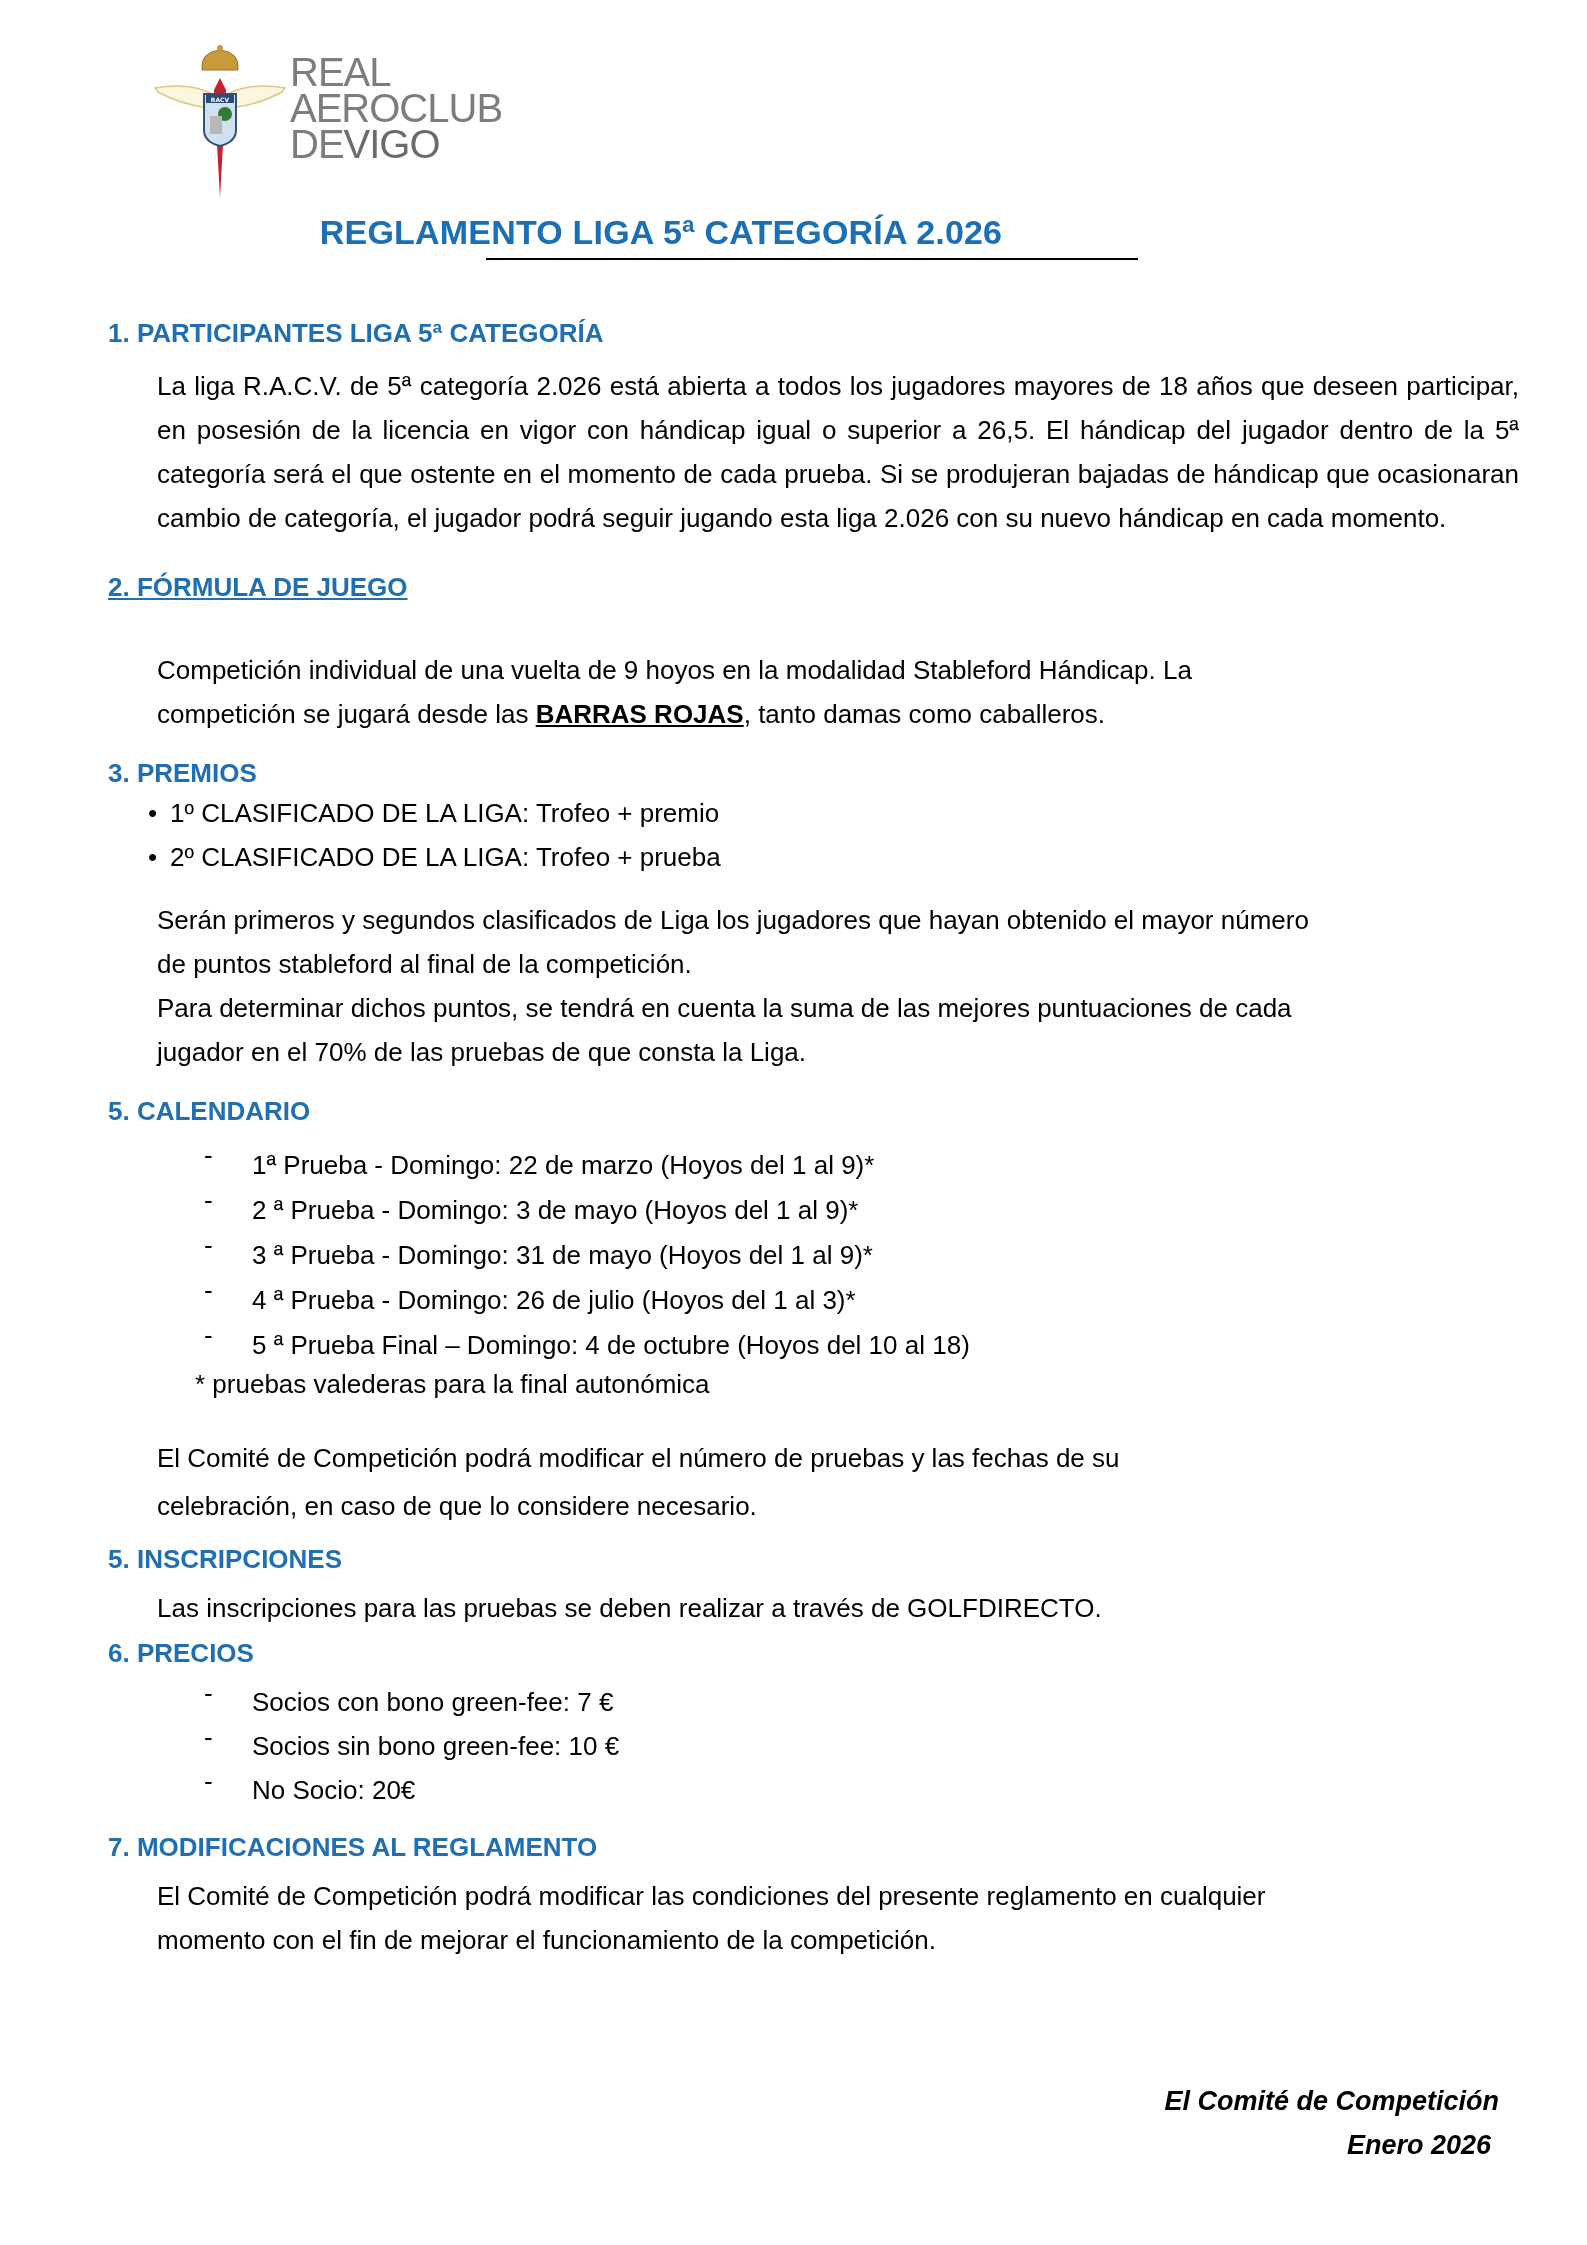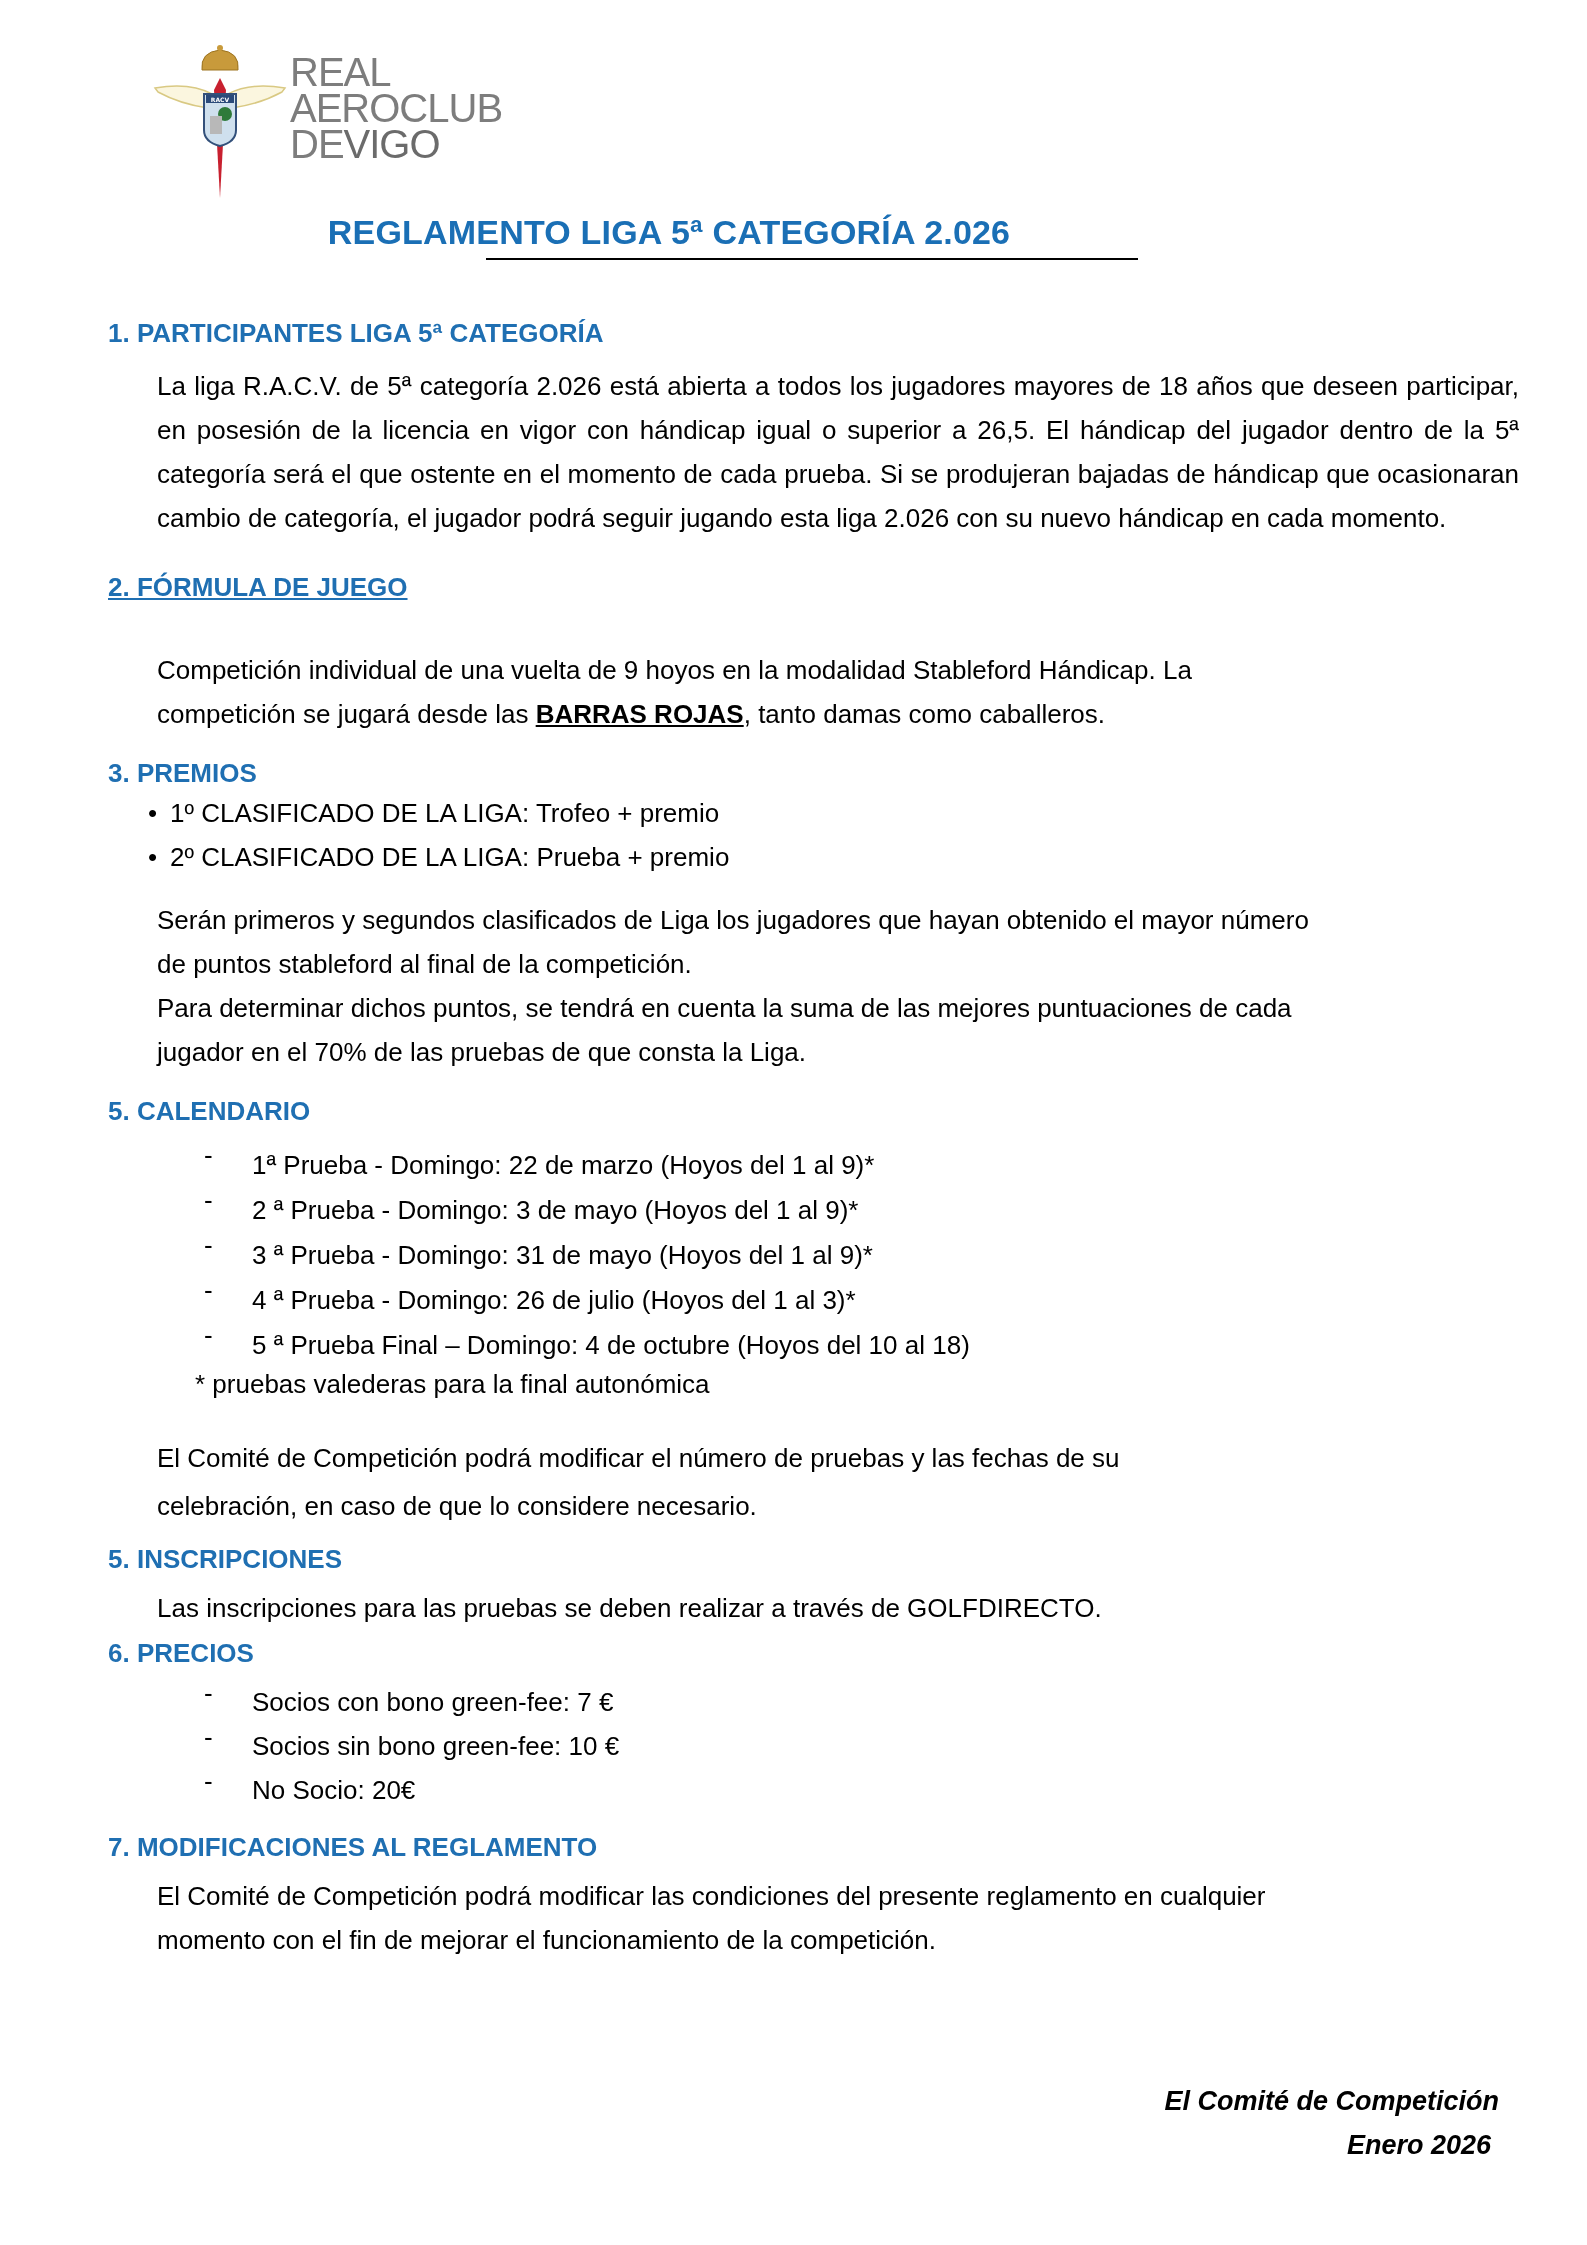--- a/index.html
+++ b/index.html
@@ -11,21 +11,21 @@
   .logo { position: absolute; left: 150px; top: 30px; width: 380px; height: 170px; }
   .logo-text {
     position: absolute; left: 140px; top: 24px;
     font-family: "Liberation Sans", sans-serif; font-weight: 300;
     color: #7d7d7d; font-size: 40px; line-height: 36px; letter-spacing: -1px;
   }
   .logo-text div { white-space: nowrap; }
   .logo-text .vigo { font-weight: 400; color: #6b6b6b; }
 
   .title {
-    position: absolute; left: 16px; width: 1306px; top: 213px; text-align: center;
+    position: absolute; left: 8px; width: 1306px; top: 213px; text-align: center;
     font-weight: bold; color: #1a6fb5; font-size: 34px; letter-spacing: 0.2px;
   }
   .title-underline {
     position: absolute; left: 486px; top: 258px; width: 652px; height: 2px; background: #000;
   }
 
   .h {
     position: absolute; left: 108px; font-weight: bold; color: #1f6fb2; font-size: 26px;
     white-space: nowrap;
   }
@@ -78,21 +78,21 @@
 
 <div class="h" style="top:318px;">1. PARTICIPANTES LIGA 5ª CATEGORÍA</div>
 <div class="just" style="top:364px;">La liga R.A.C.V. de 5ª categoría 2.026 está abierta a todos los jugadores mayores de 18 años que deseen participar, en posesión de la licencia en vigor con hándicap igual o superior a 26,5. El hándicap del jugador dentro de la 5ª categoría será el que ostente en el momento de cada prueba. Si se produjeran bajadas de hándicap que ocasionaran cambio de categoría, el jugador podrá seguir jugando esta liga 2.026 con su nuevo hándicap en cada momento.</div>
 
 <div class="h" style="top:572px;text-decoration:underline;">2. FÓRMULA DE JUEGO</div>
 <div class="p" style="left:157px; top:648px;">Competición individual de una vuelta de 9 hoyos en la modalidad Stableford Hándicap. La</div>
 <div class="p" style="left:157px; top:692px;"><span>competición se jugará desde las </span><span class="u">BARRAS ROJAS</span><span>, tanto damas como caballeros.</span></div>
 
 <div class="h" style="top:758px;">3. PREMIOS</div>
 <div class="bline" style="left:148px; top:798px;"><span class="bullet-dot">•</span><span>1º CLASIFICADO DE LA LIGA: Trofeo + premio</span></div>
-<div class="bline" style="left:148px; top:842px;"><span class="bullet-dot">•</span><span>2º CLASIFICADO DE LA LIGA: Prueba + premio</span></div>
+<div class="bline" style="left:148px; top:842px;"><span class="bullet-dot">•</span><span>2º CLASIFICADO DE LA LIGA: Trofeo + prueba</span></div>
 <div class="p" style="left:157px; top:898px;">Serán primeros y segundos clasificados de Liga los jugadores que hayan obtenido el mayor número</div>
 <div class="p" style="left:157px; top:942px;">de puntos stableford al final de la competición.</div>
 <div class="p" style="left:157px; top:986px;">Para determinar dichos puntos, se tendrá en cuenta la suma de las mejores puntuaciones de cada</div>
 <div class="p" style="left:157px; top:1030px;">jugador en el 70% de las pruebas de que consta la Liga.</div>
 
 <div class="h" style="top:1096px;">5. CALENDARIO</div>
 <div class="dash" style="left:204px; top:1140px;">-</div>
 <div class="p" style="left:252px; top:1143px;">1ª Prueba - Domingo: 22 de marzo (Hoyos del 1 al 9)*</div>
 <div class="dash" style="left:204px; top:1185px;">-</div>
 <div class="p" style="left:252px; top:1188px;">2 ª Prueba - Domingo: 3 de mayo (Hoyos del 1 al 9)*</div>

